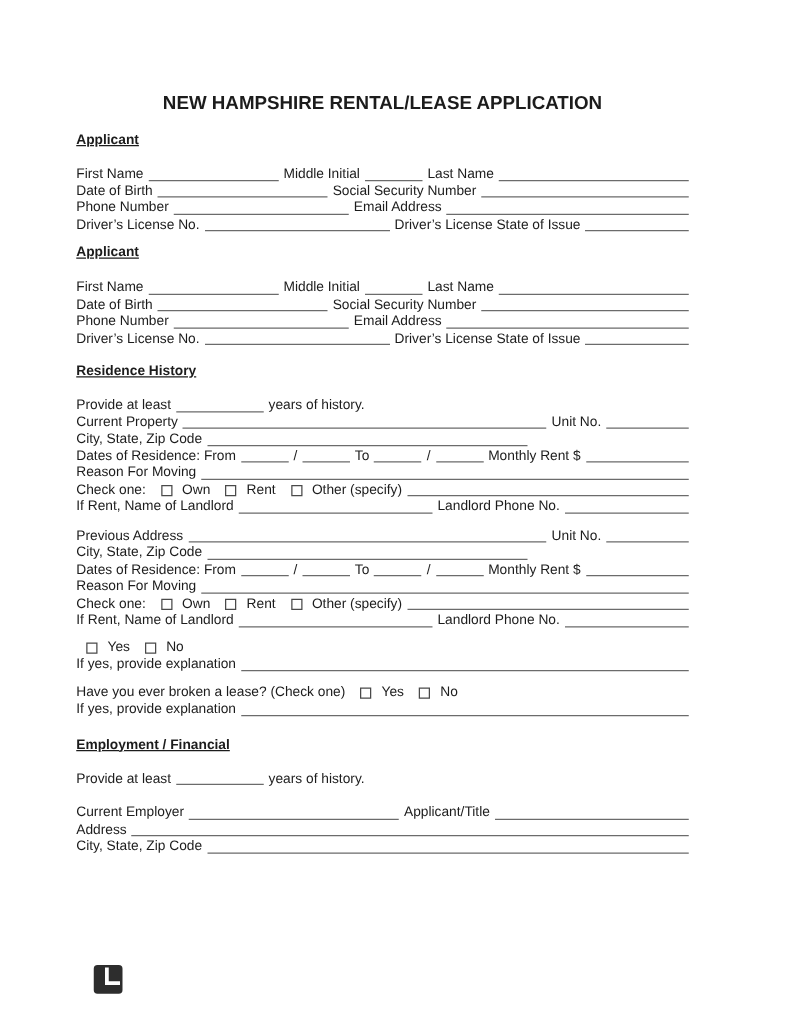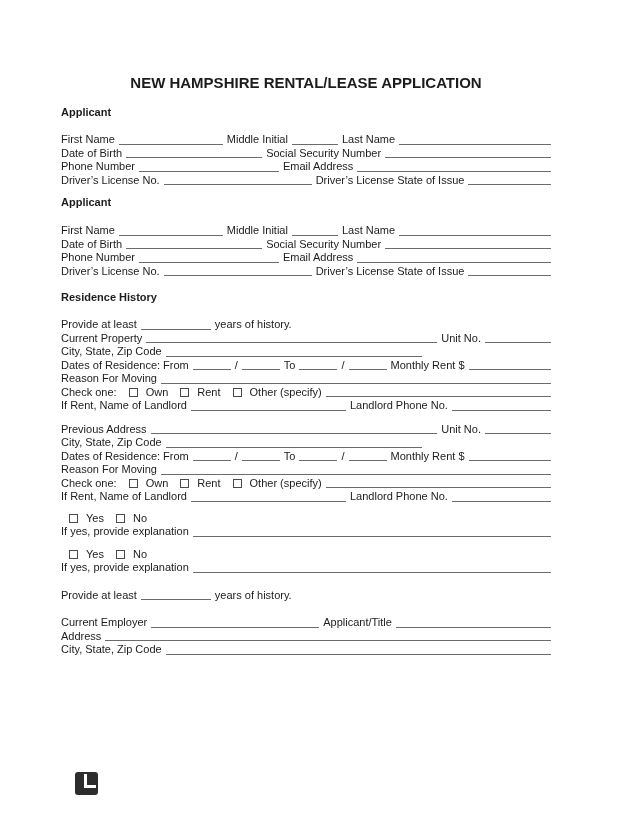--- a/index.html
+++ b/index.html
@@ -9,21 +9,21 @@
     font-size:11px; color:#1c1c1c; overflow:hidden;
   }
   .content { position:absolute; left:61px; top:0; width:490px; }
   .title { margin-top:74px; font-size:15px; line-height:18px; font-weight:bold; text-align:center; white-space:nowrap; }
   .row { display:flex; align-items:flex-end; height:13.5px; line-height:13.5px; white-space:nowrap; gap:4px; }
   .lbl { flex:0 0 auto; }
   .b { font-weight:bold; }
   .bl { flex:0 0 auto; border-bottom:1.3px solid #6b6b6b; height:3px; margin-bottom:2px; }
   .fill { flex:1 1 auto; }
   .heading { margin:0; height:14px; line-height:14px; }
-  .heading span { font-weight:bold; }
+  .heading span { font-weight:bold; text-decoration:underline; }
   .cb { flex:0 0 auto; width:7px; height:7px; border:1.2px solid #4a4a4a; margin:0 4px 2px 8px; background:#fff; }
   .mt-hdr { margin-top:15px; }
   .logo { position:absolute; left:75px; top:772px; width:23px; height:23px; background:#2d2d2d; border-radius:3px; }
   .logo-v { position:absolute; left:9px; top:2px; width:2.5px; height:13.5px; background:#ffffff; }
   .logo-h { position:absolute; left:9px; top:13px; width:12px; height:2.5px; background:#ffffff; }
 </style>
 </head>
 <body>
 
 <div class="page">
@@ -197,31 +197,33 @@
         <span class="lbl">No</span>
       </div>
       <div class="row">
         <span class="lbl">If yes, provide explanation</span>
         <span class="bl fill"></span>
       </div>
     </div>
 
     <div style="margin-top:9px">
       <div class="row">
+        <span class="lbl">Have you ever broken a lease? (Check one)</span>
         <span class="cb"></span>
         <span class="lbl">Yes</span>
         <span class="cb"></span>
         <span class="lbl">No</span>
       </div>
       <div class="row">
         <span class="lbl">If yes, provide explanation</span>
         <span class="bl fill"></span>
       </div>
     </div>
 
+    <div class="heading" style="margin-top:14px"><span>Employment / Financial</span></div>
 
     <div class="row" style="margin-top:14px">
       <span class="lbl">Provide at least</span>
       <span class="bl" style="width:70px"></span>
       <span class="lbl">years of history.</span>
     </div>
 
     <div style="margin-top:14px">
       <div class="row">
         <span class="lbl">Current Employer</span>

